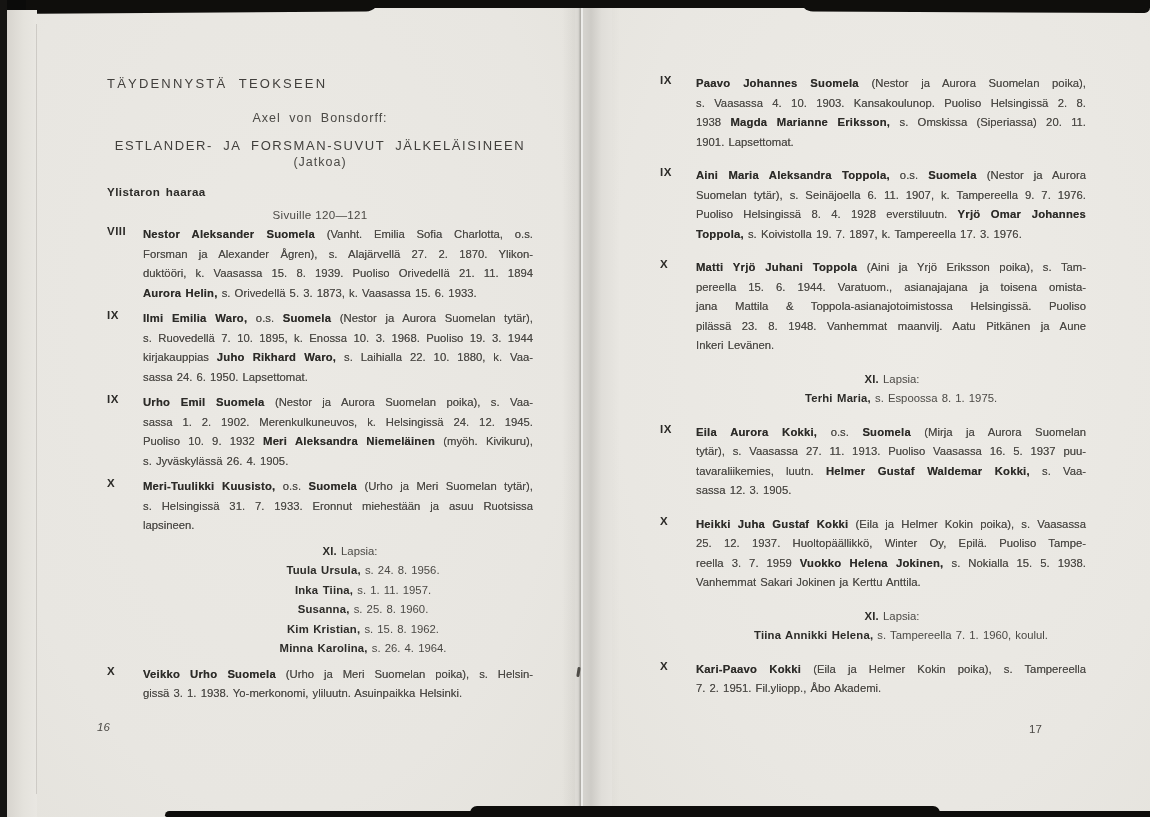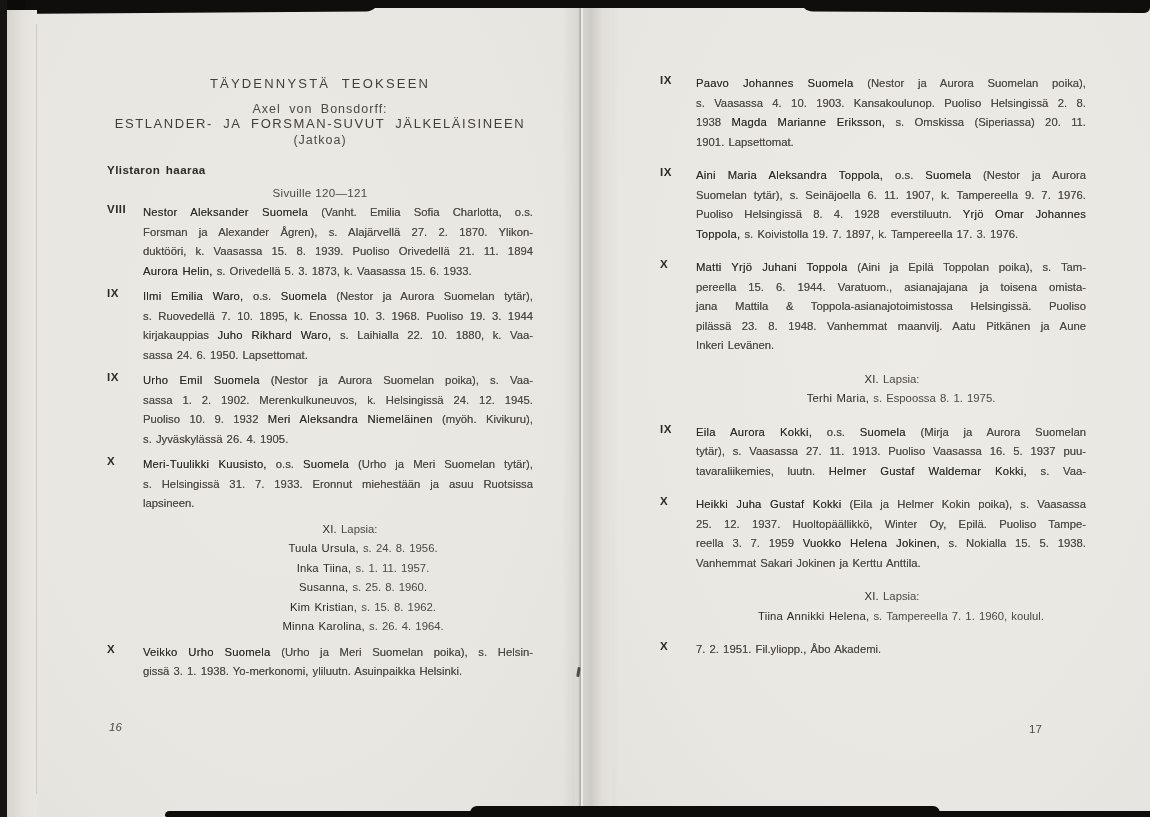--- a/index.html
+++ b/index.html
@@ -33,52 +33,52 @@
 
   
   .page{position:absolute;top:0;height:817px;}
   .page.left{left:37px;width:538px;background:radial-gradient(ellipse at 45% 40%,#ebe9e4 0%,#e8e6e1 70%,#e4e2dc 100%);}
   .page.right{left:612px;width:538px;background:radial-gradient(ellipse at 55% 40%,#edebe6 0%,#e9e7e2 70%,#e5e3dd 100%);}
 
   .lp-content{margin-left:70px;width:426px;}
   .rp-content{margin-left:48px;width:426px;padding-top:70px;}
 
   
-  .h-title{margin-top:76px;text-align:center;font-size:13px;letter-spacing:2.2px;word-spacing:6px;color:#413f3c;}
-  .h-author{margin-top:11px;text-align:center;font-size:12.5px;letter-spacing:1px;word-spacing:4px;color:#4b4945;}
-  .h-work{text-align:center;font-size:13px;letter-spacing:1.6px;word-spacing:5px;color:#413f3c;}
+  .h-title{margin-top:76px;font-size:13px;letter-spacing:2.2px;word-spacing:6px;color:#413f3c;}
+  .h-author{margin-top:20px;text-align:center;font-size:12.5px;letter-spacing:1px;word-spacing:4px;color:#4b4945;}
+  .h-work{margin-top:13px;text-align:center;font-size:13px;letter-spacing:1.6px;word-spacing:5px;color:#413f3c;}
   .h-sub{margin-top:2px;text-align:center;font-size:12.5px;letter-spacing:1px;color:#4b4945;}
   .h-branch{margin-top:16px;font-size:11.6px;font-weight:bold;letter-spacing:0.4px;word-spacing:2px;color:#2c2b28;}
   .h-ref{margin-top:10px;font-size:11.6px;letter-spacing:0.3px;color:#4b4945;text-align:center;}
 
   
   .entries{margin-top:4px;}
   .block{position:relative;}
   .page.left .block{margin-bottom:6px;}
   .page.right .block{margin-bottom:14px;}
   .block.entry{padding-left:36px;}
   .gen{position:absolute;left:0;top:0;font-weight:bold;font-size:11.5px;color:#2c2b28;letter-spacing:0.5px;}
   .ebody{width:390px;}
   .line{font-size:11.3px;line-height:19.5px;text-align:justify;text-align-last:justify;word-spacing:1px;
         text-shadow:0 0 0.3px rgba(75,73,69,0.7);}
   .line.last{text-align-last:left;}
-  .b{font-weight:normal;color:#2c2b28;letter-spacing:0.2px;}
+  .b{font-weight:bold;color:#2c2b28;letter-spacing:0.2px;}
   .r{color:#4b4945;}
 
   
   .block.children{padding-left:36px;text-align:center;}
   .clabel{font-size:11.3px;line-height:19.5px;word-spacing:1px;}
   .citem{font-size:11.3px;line-height:19.5px;word-spacing:1px;}
   .page.left .clabel{margin-left:24px;}
   .page.left .citem{margin-left:50px;}
   .page.right .clabel{margin-left:2px;}
   .page.right .citem{margin-left:20px;}
 
   .page-number{position:absolute;font-size:11.5px;color:#4b4945;}
-  .pn-left{left:72px;top:721px;font-style:italic;}
+  .pn-left{left:60px;top:721px;font-style:italic;}
   .pn-right{left:417px;top:723px;}
 </style>
 </head>
 <body>
 
 <div class="scan">
 
   <div class="page left">
     <div class="lp-content">
       <div class="h-title">TÄYDENNYSTÄ TEOKSEEN</div>
@@ -160,55 +160,57 @@
             <div class="ebody">
               <div class="line"><span class="b">Aini Maria Aleksandra Toppola,</span><span class="r"> o.s. </span><span class="b">Suomela</span><span class="r"> (Nestor ja Aurora</span></div>
               <div class="line"><span class="r">Suomelan tytär), s. Seinäjoella 6. 11. 1907, k. Tampereella 9. 7. 1976.</span></div>
               <div class="line"><span class="r">Puoliso Helsingissä 8. 4. 1928 everstiluutn. </span><span class="b">Yrjö Omar Johannes</span></div>
               <div class="line last"><span class="b">Toppola,</span><span class="r"> s. Koivistolla 19. 7. 1897, k. Tampereella 17. 3. 1976.</span></div>
             </div>
           </div>
           <div class="block entry">
             <div class="gen">X</div>
             <div class="ebody">
-              <div class="line"><span class="b">Matti Yrjö Juhani Toppola</span><span class="r"> (Aini ja Epilä Toppolan poika), s. Tam-</span></div>
+              <div class="line"><span class="b">Matti Yrjö Juhani Toppola</span><span class="r"> (Aini ja Yrjö Eriksson poika), s. Tam-</span></div>
               <div class="line"><span class="r">pereella 15. 6. 1944. Varatuom., asianajajana ja toisena omista-</span></div>
               <div class="line"><span class="r">jana Mattila &amp; Toppola-asianajotoimistossa Helsingissä. Puoliso</span></div>
               <div class="line"><span class="r">pilässä 23. 8. 1948. Vanhemmat maanvilj. Aatu Pitkänen ja Aune</span></div>
               <div class="line last"><span class="r">Inkeri Levänen.</span></div>
             </div>
           </div>
           <div class="block children">
             <div class="clabel"><span class="b">XI.</span><span class="r"> Lapsia:</span></div>
             <div class="citem"><span class="b">Terhi Maria,</span><span class="r"> s. Espoossa 8. 1. 1975.</span></div>
           </div>
           <div class="block entry">
             <div class="gen">IX</div>
             <div class="ebody">
               <div class="line"><span class="b">Eila Aurora Kokki,</span><span class="r"> o.s. </span><span class="b">Suomela</span><span class="r"> (Mirja ja Aurora Suomelan</span></div>
               <div class="line"><span class="r">tytär), s. Vaasassa 27. 11. 1913. Puoliso Vaasassa 16. 5. 1937 puu-</span></div>
               <div class="line"><span class="r">tavaraliikemies, luutn. </span><span class="b">Helmer Gustaf Waldemar Kokki,</span><span class="r"> s. Vaa-</span></div>
+              <div class="line last"><span class="r">sassa 12. 3. 1905.</span></div>
             </div>
           </div>
           <div class="block entry">
             <div class="gen">X</div>
             <div class="ebody">
               <div class="line"><span class="b">Heikki Juha Gustaf Kokki</span><span class="r"> (Eila ja Helmer Kokin poika), s. Vaasassa</span></div>
               <div class="line"><span class="r">25. 12. 1937. Huoltopäällikkö, Winter Oy, Epilä. Puoliso Tampe-</span></div>
               <div class="line"><span class="r">reella 3. 7. 1959 </span><span class="b">Vuokko Helena Jokinen,</span><span class="r"> s. Nokialla 15. 5. 1938.</span></div>
               <div class="line last"><span class="r">Vanhemmat Sakari Jokinen ja Kerttu Anttila.</span></div>
             </div>
           </div>
           <div class="block children">
             <div class="clabel"><span class="b">XI.</span><span class="r"> Lapsia:</span></div>
             <div class="citem"><span class="b">Tiina Annikki Helena,</span><span class="r"> s. Tampereella 7. 1. 1960, koulul.</span></div>
           </div>
           <div class="block entry">
             <div class="gen">X</div>
             <div class="ebody">
+              <div class="line"><span class="b">Kari-Paavo Kokki</span><span class="r"> (Eila ja Helmer Kokin poika), s. Tampereella</span></div>
               <div class="line last"><span class="r">7. 2. 1951. Fil.yliopp., Åbo Akademi.</span></div>
             </div>
           </div>
         </div>
     </div>
     <div class="page-number pn-right">17</div>
   </div>
 
   <div class="gutter-shade"></div>
   <div class="gutter-line"></div>

